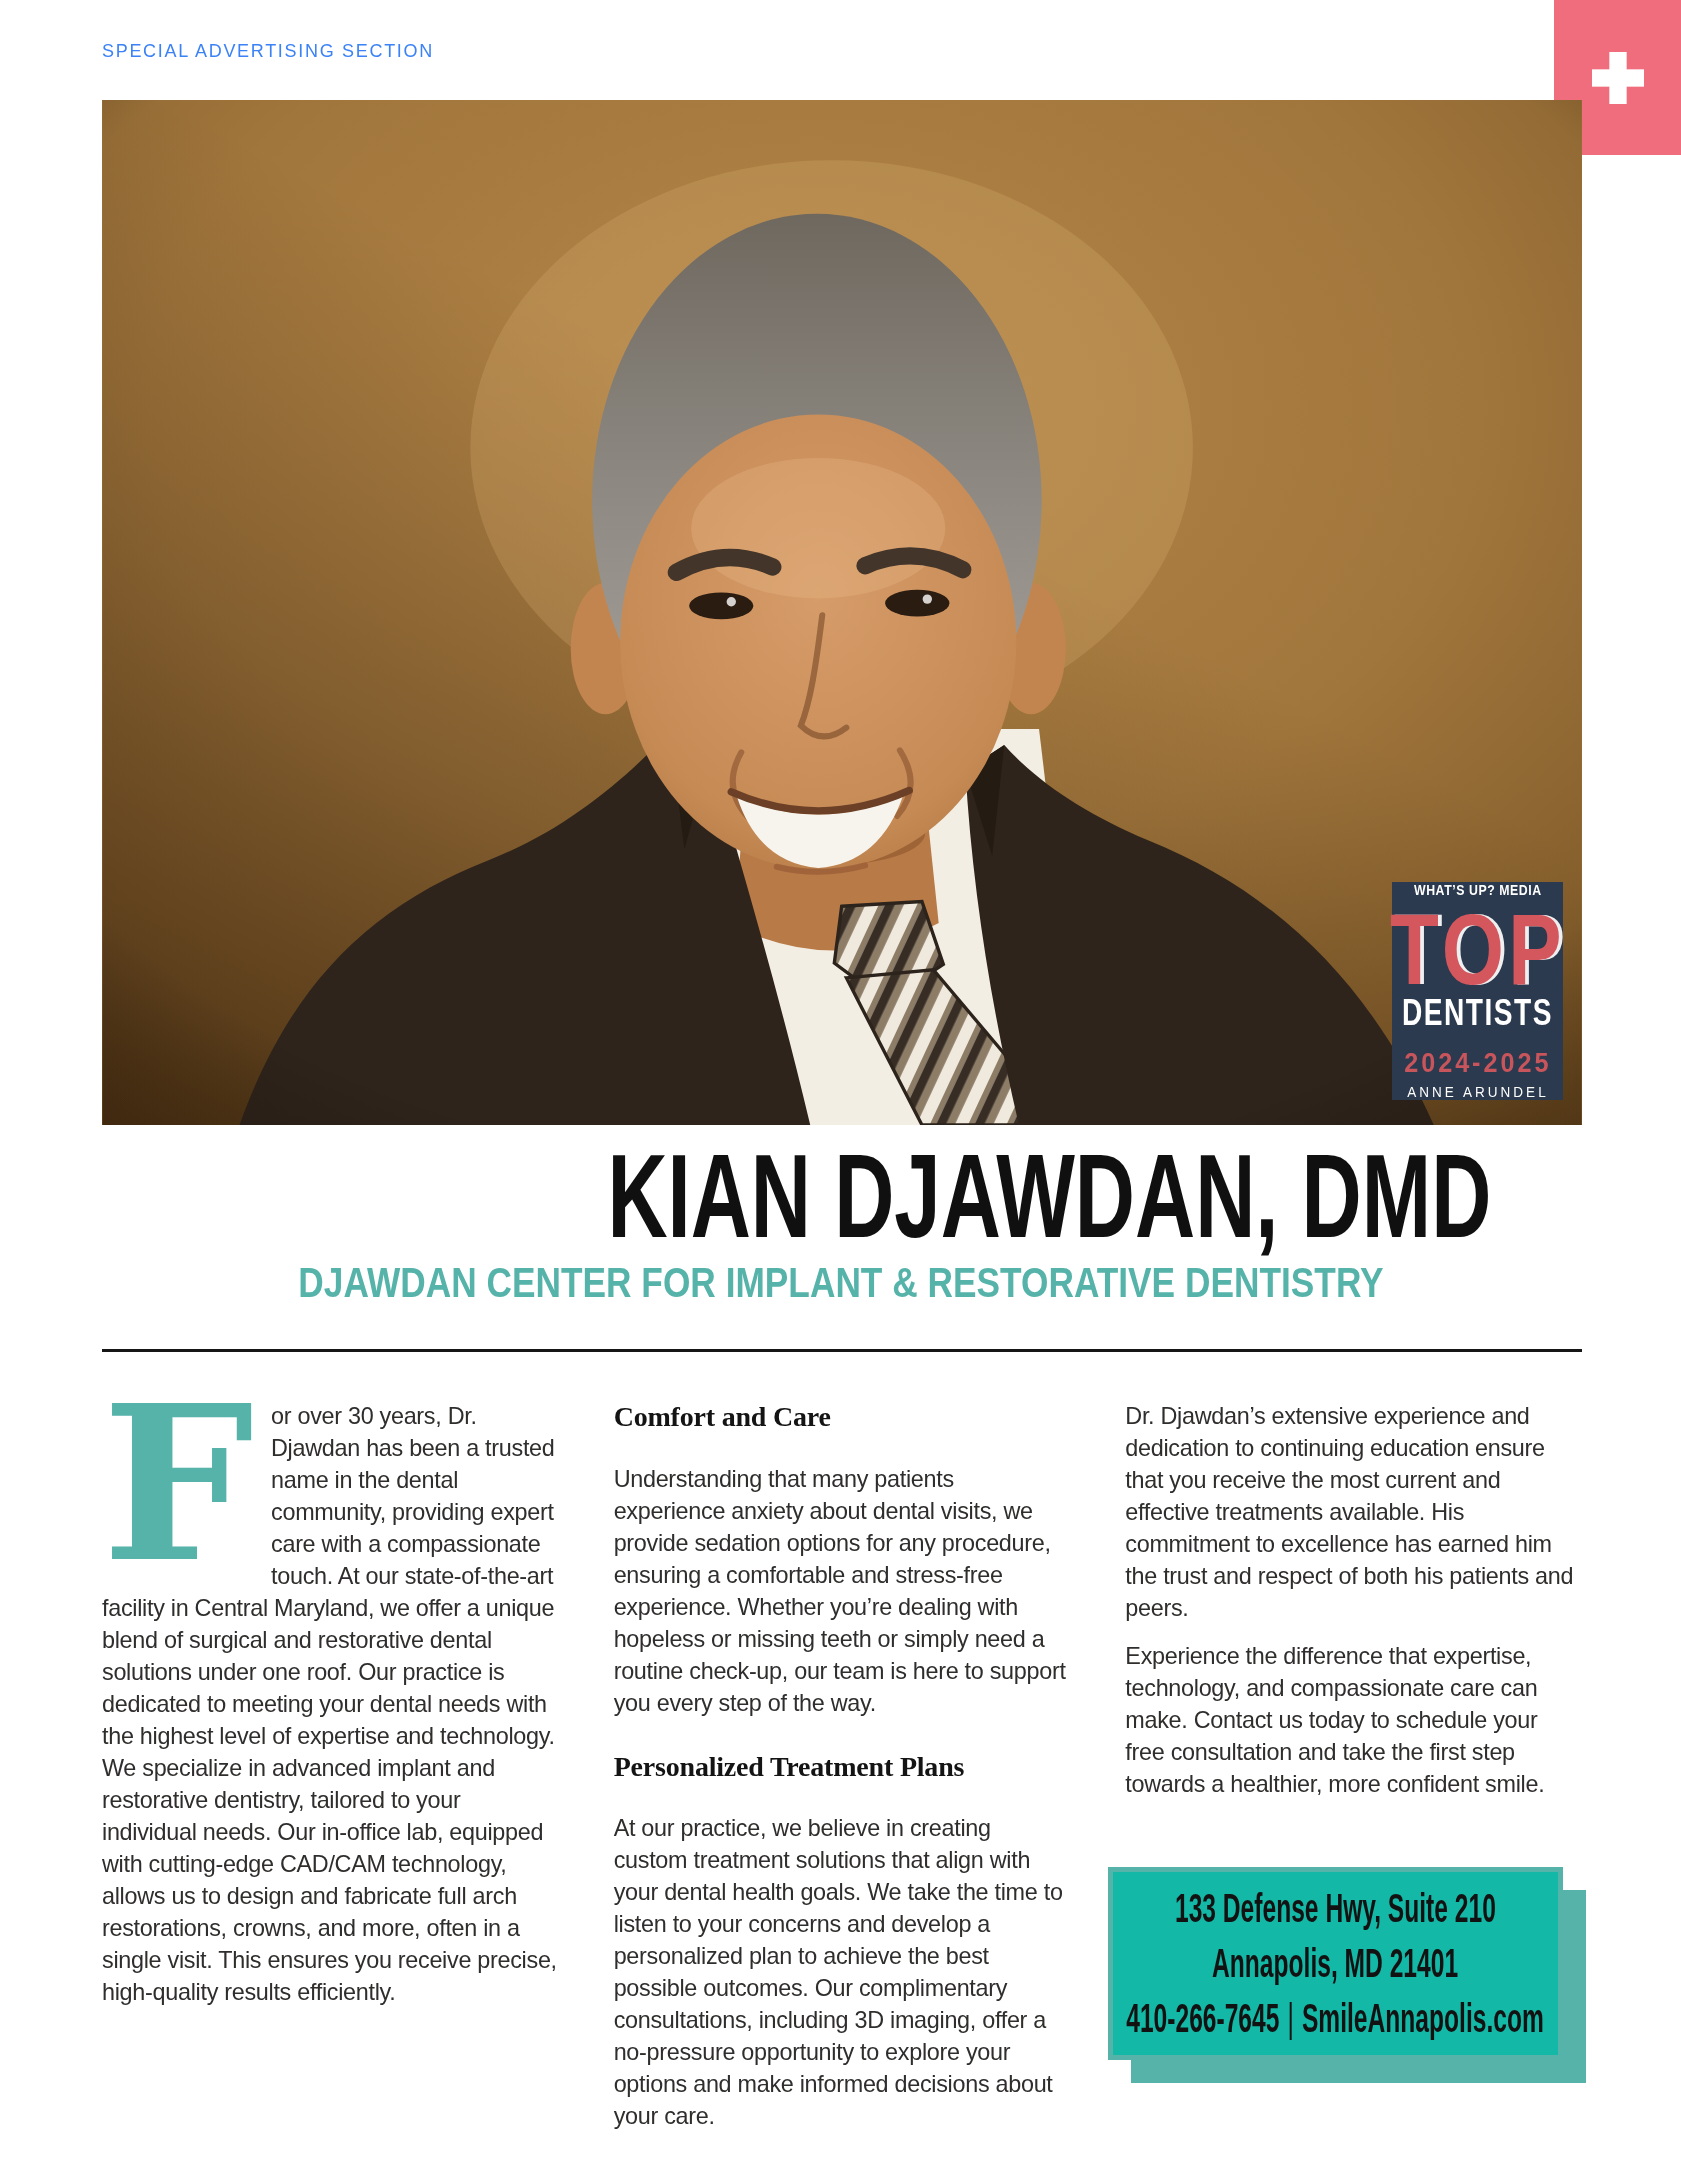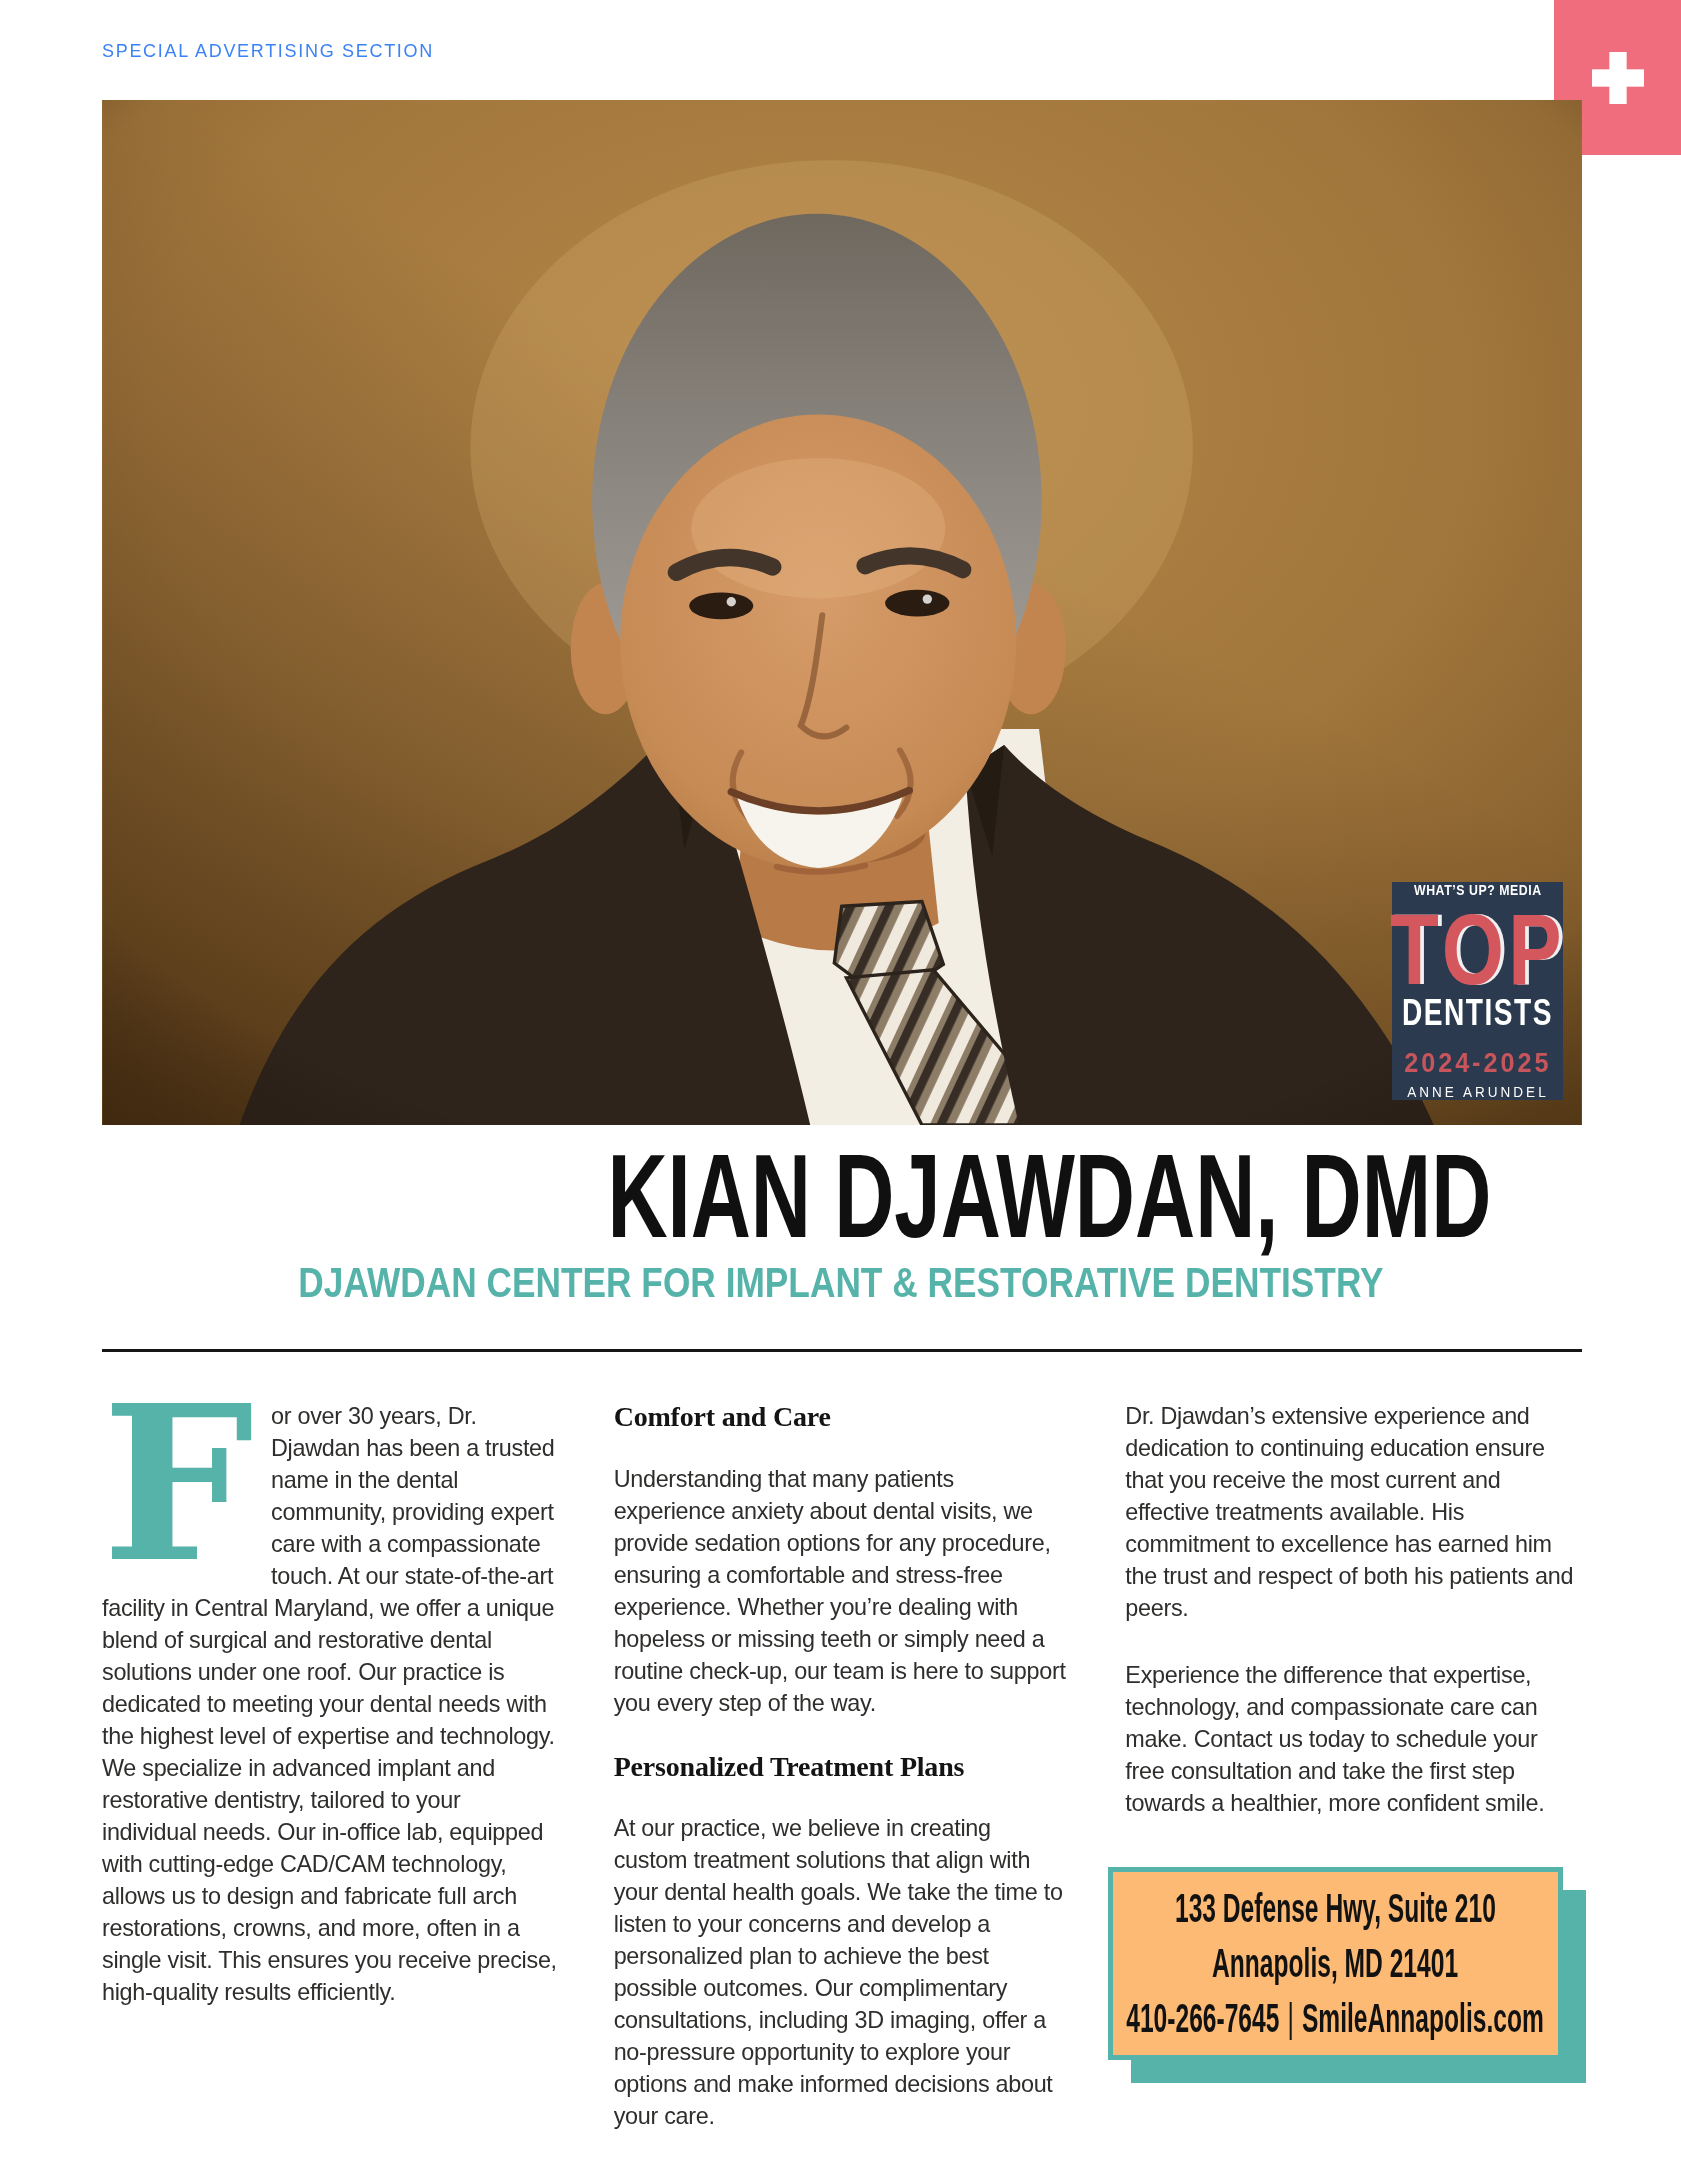--- a/index.html
+++ b/index.html
@@ -64,31 +64,31 @@
   .col{min-width:0;}
   .col > :first-child{margin-top:21.4px;}
   .col h3{
     font-size:28px; line-height:33px; font-weight:700; color:#141414;
     margin:31px 0 29.4px; letter-spacing:-0.2px;font-family:Liberation Serif, serif;
   }
   .col h3:empty{display:none;}
   .col p{
     font-size:23.4px; line-height:32px; margin:0; letter-spacing:-0.3px; color:var(--body-color,#2f2e2c);
   }
-  .col p.spaced{margin-top:35px;}
+  .col p.spaced{margin-top:16px;}
   .dropcap{
     float:left; font-family:"DejaVu Serif", serif; font-weight:700;
     font-size:214px; line-height:154px; color:var(--teal,#56b3aa);
     margin:6.7px 17.4px 4px 0;
   }
 
   
   .contact-box{
     position:absolute; left:1108px; top:1867px; width:455px; height:193px;
-    box-sizing:border-box; background:#fdba74; border:5.4px solid var(--teal,#56b3aa);
+    box-sizing:border-box; background:#14b8a6; border:5.4px solid var(--teal,#56b3aa);
     box-shadow:23px 23px 0 var(--teal,#56b3aa);
     display:flex; flex-direction:column; align-items:center; justify-content:center;
     text-align:center;
   }
   .contact-line{font-size:41px; line-height:55px; font-weight:700; color:#121212;}
   .contact-line .txt{--sx:.6;}
   .contact-line .sep{margin:0 13.4px; font-weight:400;}
 </style>
 </head>
 <body>

